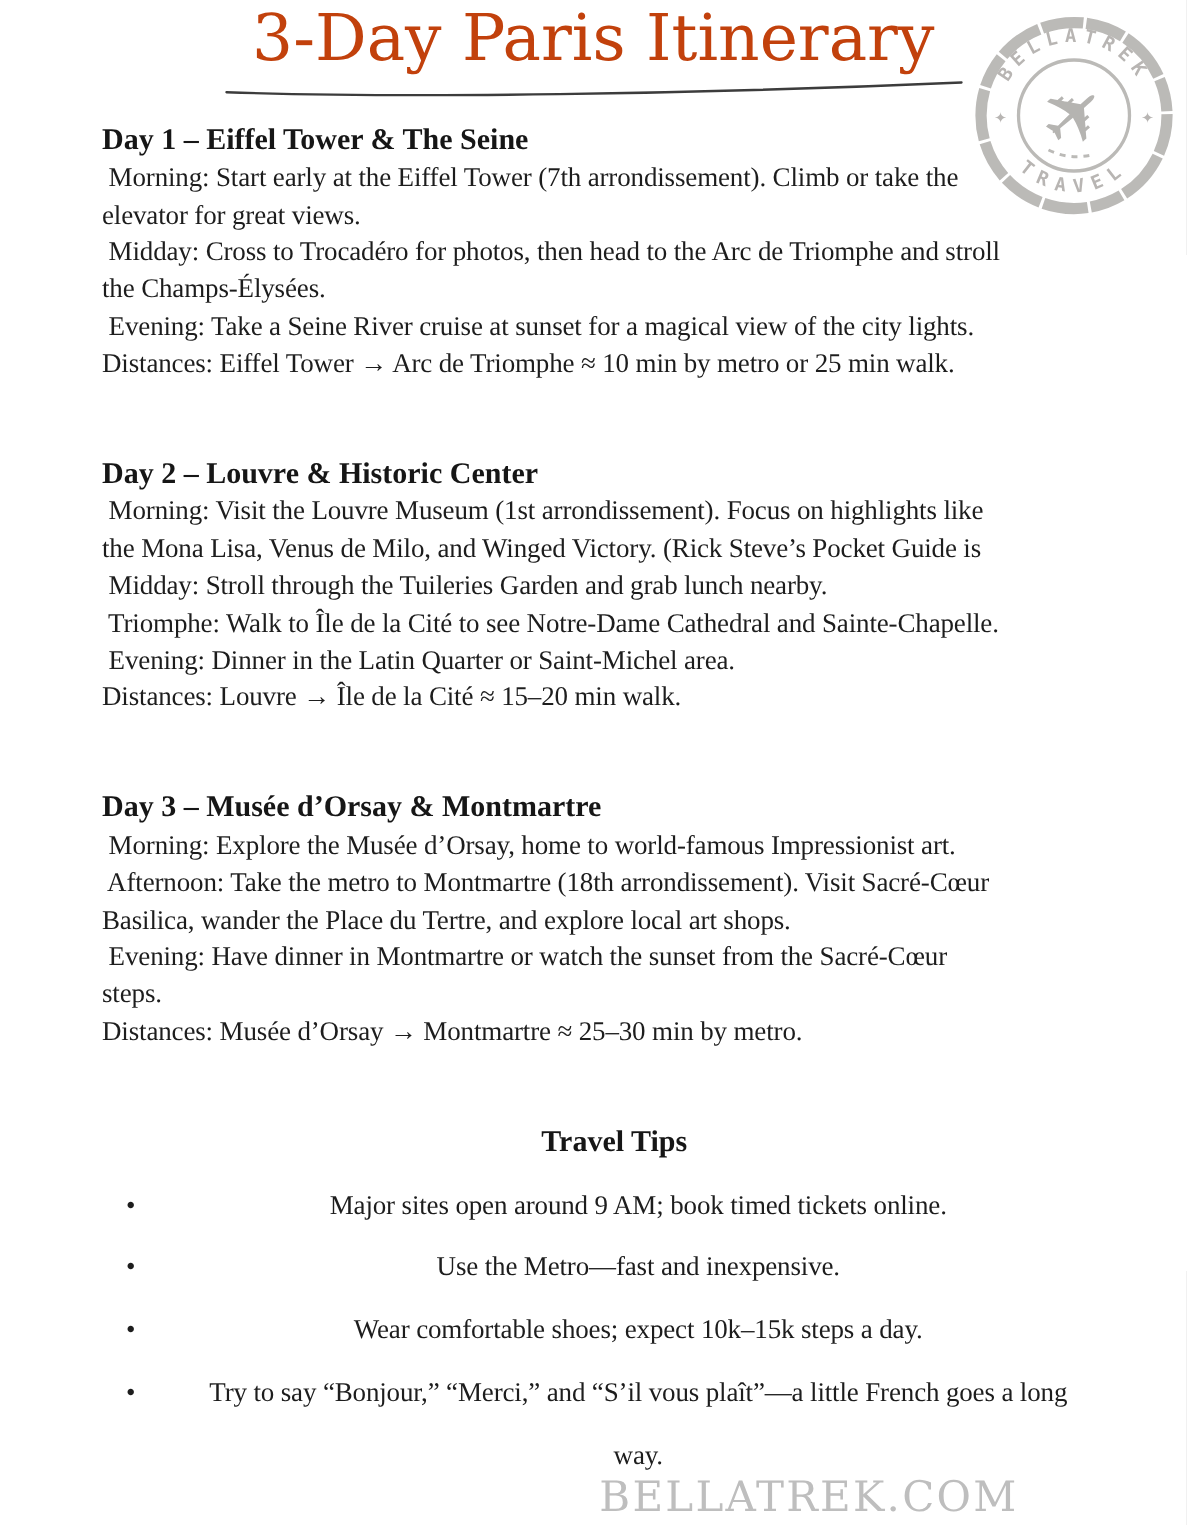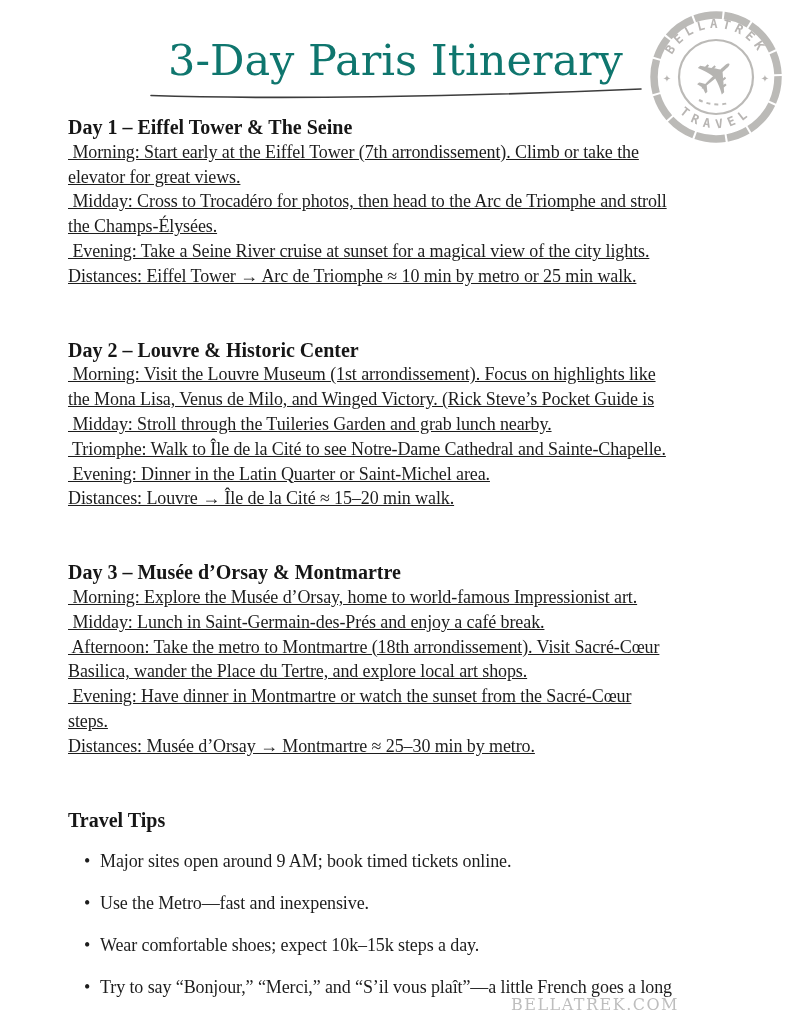--- a/index.html
+++ b/index.html
@@ -7,27 +7,26 @@
     position:relative;
     width:791px; height:1024px;
     margin:0 auto;
     background:#ffffff;
     font-family:"Liberation Serif", serif;
     color:#1d1d1d;
     overflow:hidden;
   }
   .title {
     margin:0;
-    padding-top:34px;
     text-align:center;
     font-family:"DejaVu Serif", serif;
     font-weight:normal;
     font-size:43px;
     line-height:52px;
-    color:#0f766e;
+    color:#c2410c;
     letter-spacing:0px;
   }
   .title-underline {
     display:block;
     margin:1px auto 0 auto;
   }
   .content {
     padding:14px 40px 0 68px;
   }
   .section { margin:0 0 49px 0; }
@@ -36,23 +35,22 @@
     font-weight:bold;
     line-height:24.8px;
     color:#161616;
     white-space:pre;
   }
   .line {
     font-size:18px;
     line-height:24.8px;
     white-space:pre;
     letter-spacing:-0.1px;
-    text-decoration:underline;
   }
-  .tips { margin-top:0; }
+  .tips { margin-top:0;text-align:center; }
   .tips ul { list-style:none; margin:0; padding:0; }
   .tips li { position:relative; padding-left:32px; }
   .tips .marker {
     position:absolute; left:16px; top:0;
     font-size:18px; line-height:24.8px;
   }
   .tip-line {
     font-size:18px;
     line-height:24.8px;
     white-space:pre;
@@ -62,21 +60,21 @@
   .stamp {
     position:absolute;
     left:641px; top:2px;
     width:150px; height:150px;
     opacity:0.85;
   }
   .footer {
     position:absolute;
     right:112px; bottom:10px;
     font-family:"DejaVu Serif", serif;
-    font-size:16px;
+    font-size:28px;
     letter-spacing:1.5px;
     color:#bebebe;
   }
 </style>
 </head>
 <body>
 
 <div class="page">
 
   <svg class="stamp" viewBox="0 0 150 150" xmlns="http://www.w3.org/2000/svg">
@@ -121,21 +119,20 @@
       <div class="line">the Mona Lisa, Venus de Milo, and Winged Victory. (Rick Steve’s Pocket Guide is</div>
       <div class="line"> Midday: Stroll through the Tuileries Garden and grab lunch nearby.</div>
       <div class="line"> Triomphe: Walk to Île de la Cité to see Notre-Dame Cathedral and Sainte-Chapelle.</div>
       <div class="line"> Evening: Dinner in the Latin Quarter or Saint-Michel area.</div>
       <div class="line">Distances: Louvre → Île de la Cité ≈ 15–20 min walk.</div>
     </div>
 
     <div class="section">
       <div class="section-heading">Day 3 – Musée d’Orsay &amp; Montmartre</div>
       <div class="line"> Morning: Explore the Musée d’Orsay, home to world-famous Impressionist art.</div>
-      <div class="line"> Midday: Lunch in Saint-Germain-des-Prés and enjoy a café break.</div>
       <div class="line"> Afternoon: Take the metro to Montmartre (18th arrondissement). Visit Sacré-Cœur</div>
       <div class="line">Basilica, wander the Place du Tertre, and explore local art shops.</div>
       <div class="line"> Evening: Have dinner in Montmartre or watch the sunset from the Sacré-Cœur</div>
       <div class="line">steps.</div>
       <div class="line">Distances: Musée d’Orsay → Montmartre ≈ 25–30 min by metro.</div>
     </div>
 
     <div class="section tips">
       <div class="section-heading">Travel Tips</div>
       <ul>

